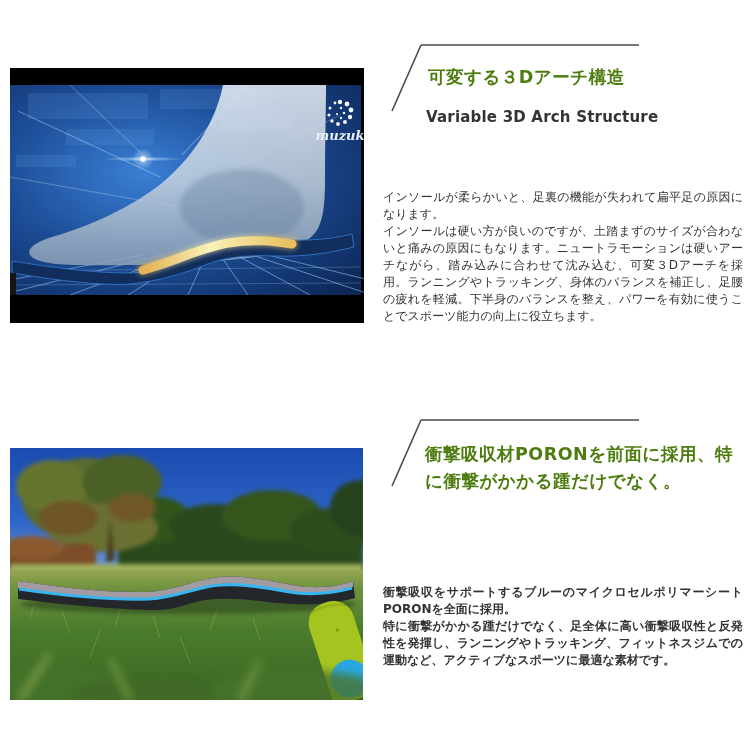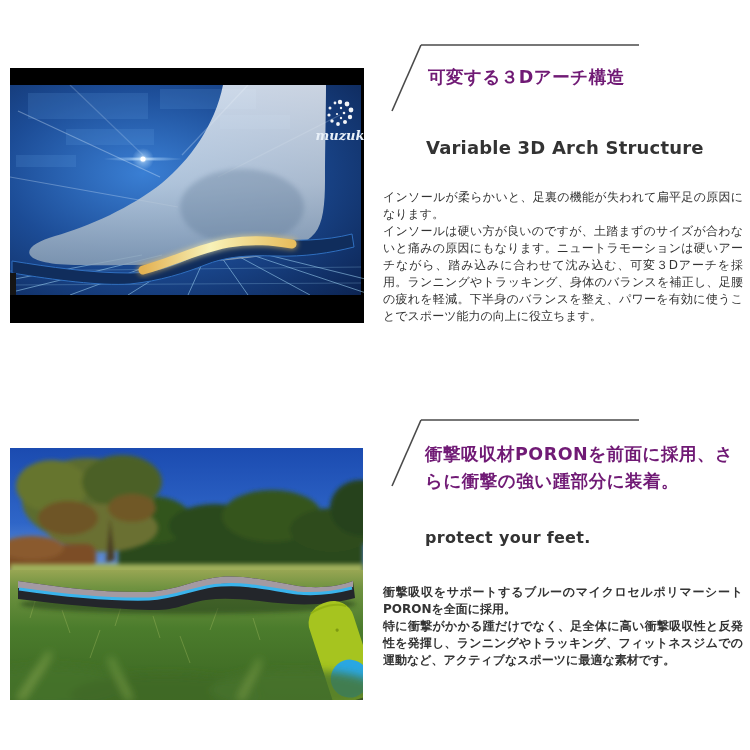--- a/index.html
+++ b/index.html
@@ -6,25 +6,25 @@
   .page{position:relative;width:750px;height:750px;background:#ffffff;overflow:hidden;
         font-family:"DejaVu Sans","Liberation Sans",sans-serif;color:#333;}
   .media{position:absolute;overflow:hidden;}
   .media svg{display:block;}
   #arch-media{left:10px;top:68px;width:354px;height:255px;}
   #poron-media{left:10px;top:448px;width:353px;height:252px;}
   .decor{position:absolute;}
   #arch-decor{left:383px;top:44px;}
   #poron-decor{left:383px;top:419px;}
   .h-ja{position:absolute;font-weight:bold;font-size:17.5px;line-height:27px;
-        letter-spacing:0.5px;color:#701a75;}
+        letter-spacing:0.5px;color:#4d7c0f;}
   #arch-h-ja{left:428px;top:64px;width:310px;}
   #poron-h-ja{left:425px;top:441px;width:322px;}
   .h-en{position:absolute;font-weight:bold;color:#333;}
-  #arch-h-en{left:426px;top:137px;font-size:18px;letter-spacing:0.2px;}
+  #arch-h-en{left:426px;top:108px;font-size:15px;letter-spacing:0.2px;}
   #poron-h-en{left:425px;top:528px;font-size:16px;letter-spacing:0.3px;}
   .body-text{position:absolute;font-size:12px;line-height:17px;color:#333;
              white-space:pre-line;width:360px;text-align:justify;}
   #arch-body{left:383px;top:189px;}
   #poron-body{left:383px;top:584px;font-weight:bold;}
 </style>
 </head>
 <body>
 
 <div class="page">
@@ -240,18 +240,17 @@
         <line x1="230" y1="252" x2="250" y2="212" stroke="#86a84e" stroke-width="3"></line>
       </g>
     </svg>
   </div>
 
   <svg class="decor" id="poron-decor" width="262" height="72" viewBox="0 0 262 72">
     <line x1="38" y1="1" x2="256" y2="1" stroke="#4a4a4a" stroke-width="1.6"></line>
     <line x1="38" y1="1" x2="9" y2="67" stroke="#4a4a4a" stroke-width="1.6"></line>
   </svg>
 
-  <div class="h-ja" id="poron-h-ja">衝撃吸収材PORONを前面に採用、さらに衝撃の強い踵部分に装着。</div>
-  <div class="h-en" id="poron-h-en">protect your feet.</div>
+  <div class="h-ja" id="poron-h-ja">衝撃吸収材PORONを前面に採用、特に衝撃がかかる踵だけでなく。</div>
   <div class="body-text" id="poron-body">衝撃吸収をサポートするブルーのマイクロセルポリマーシートPORONを全面に採用。
 特に衝撃がかかる踵だけでなく、足全体に高い衝撃吸収性と反発性を発揮し、ランニングやトラッキング、フィットネスジムでの運動など、アクティブなスポーツに最適な素材です。</div>
 
 </div>
 
 </body></html>

